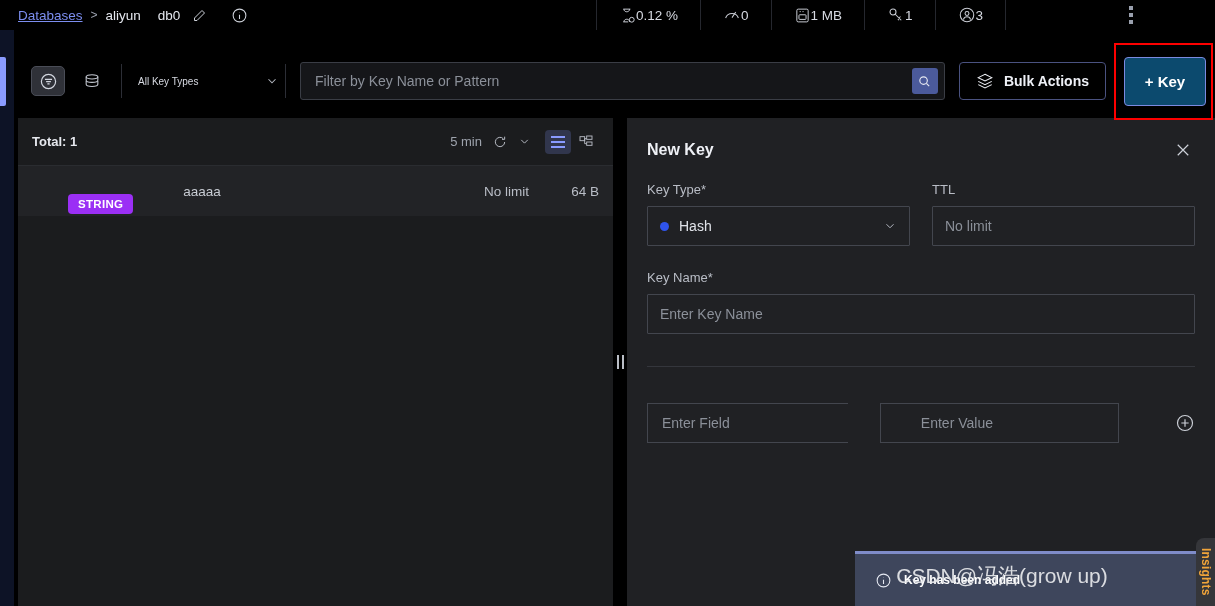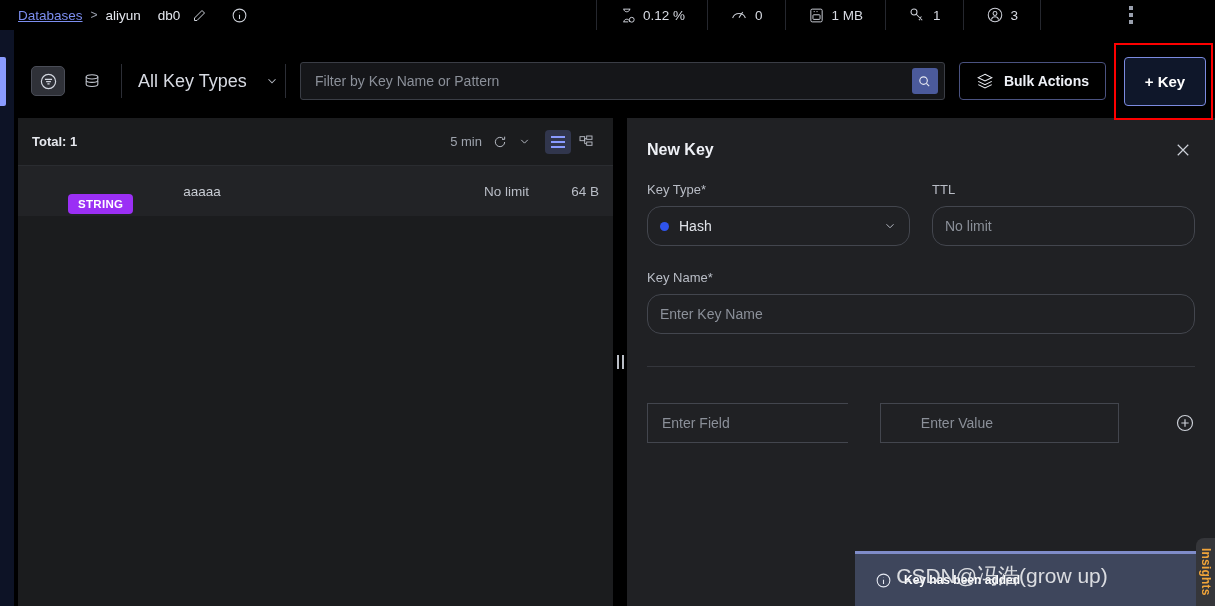--- a/index.html
+++ b/index.html
@@ -40,21 +40,21 @@
   .breadcrumb .env { color: #e4e7ee; }
   .breadcrumb .db { color: #e4e7ee; margin-left: 9px; }
   .ic { display: inline-flex; align-items: center; justify-content: center; }
   .ic svg { display: block; }
 
   .stats {
     position: absolute; left: 596px; top: 0; height: 30px;
     display: flex; align-items: stretch;
   }
   .stat {
-    display: flex; align-items: center; gap: 7px;
+    display: flex; align-items: center; 
     padding: 0 22px; border-right: 1px solid #25272e;
     font-size: 13.5px; color: #c9ccd4;
   }
   .stat:first-child { border-left: 1px solid #25272e; }
   .stat .val { color: #d7dae2; }
   .kebab {
     position: absolute; right: 8px; top: 0; height: 30px; width: 28px;
     display: flex; flex-direction: column; align-items: center; justify-content: center; gap: 3px;
   }
   .kebab i { width: 4px; height: 4px; background: #9aa0ae; display: block; }
@@ -71,21 +71,21 @@
   .icon-btn {
     width: 34px; height: 30px; display: flex; align-items: center; justify-content: center;
     border-radius: 5px; color: #c2c6cf;
   }
   .icon-btn.active { background: #2f3138; border: 1px solid #4a4d57; }
   .icon-btn.plain { margin-left: 10px; }
 
   .select-keytypes {
     width: 150px; height: 34px; margin-left: 14px;
     display: flex; align-items: center; justify-content: space-between;
-    color: #d7dae2; font-size: 18px; padding-right: 6px;
+    color: #d7dae2; font-size: 10px; padding-right: 6px;
     border-right: 1px solid #2c2e36; padding-left: 2px;
   }
   .select-keytypes .chev { color: #b5b9c2; }
 
   .filter-wrap {
     flex: 1; height: 38px; margin-left: 14px; margin-right: 14px;
     border: 1px solid #3a3d45; background: #151619; border-radius: 3px;
     display: flex; align-items: center; position: relative;
   }
   .filter-wrap input {
@@ -100,21 +100,21 @@
     color: #e8eaf2;
   }
 
   .btn-bulk {
     height: 38px; padding: 0 16px; border: 1px solid #4a5280; border-radius: 4px;
     background: #000; color: #eef0f6; font-size: 14px; font-weight: bold;
     display: flex; align-items: center; gap: 10px;
   }
   .btn-key {
     height: 49px; min-width: 82px; padding: 0 18px; margin-left: 18px;
-    border: 1px solid #7b8ae0; border-radius: 4px; background: #0f172a;
+    border: 1px solid #7b8ae0; border-radius: 4px; background: #0c4a6e;
     color: #fff; font-size: 15px; font-weight: bold;
     display: flex; align-items: center; justify-content: center;
   }
   .redbox {
     position: absolute; left: 1114px; top: 43px; width: 99px; height: 77px;
     border: 2px solid #fe0000; z-index: 40; pointer-events: none;
   }
 
   
   .keys-panel {
@@ -162,21 +162,21 @@
   .panel-title-row {
     height: 64px; display: flex; align-items: center; justify-content: space-between;
     padding: 0 2px;
   }
   .panel-title { font-size: 16px; font-weight: bold; color: #eef0f5; }
   .close-x { color: #cdd1d9; width: 24px; height: 24px; display: flex; align-items: center; justify-content: center; }
   .field-label { font-size: 13px; color: #b9bdc6; margin-bottom: 9px; }
   .row2 { display: flex; gap: 22px; padding: 0 2px; }
   .col { flex: 1; }
   .sel-box, .txt-box {
-    height: 40px; border: 1px solid #43464e; border-radius: 14px; background: #202124;
+    height: 40px; border: 1px solid #43464e; border-radius: 1px; background: #202124;
     display: flex; align-items: center; padding: 0 12px; color: #e0e3e9; font-size: 14px;
   }
   .sel-box .dot { width: 9px; height: 9px; border-radius: 50%; background: #2f54eb; margin-right: 10px; }
   .sel-box .chev { margin-left: auto; color: #b5b9c2; }
   .ph { color: #8b9099; }
   .keyname-block { padding: 0 2px; margin-top: 24px; }
   .divider { height: 1px; background: #34363c; margin: 32px 2px 0 2px; }
   .fv-row { display: flex; align-items: center; margin-top: 36px; padding: 0 2px; gap: 32px; }
   .fv-input {
     height: 40px; border: 1px solid #43464e; background: #202124;

